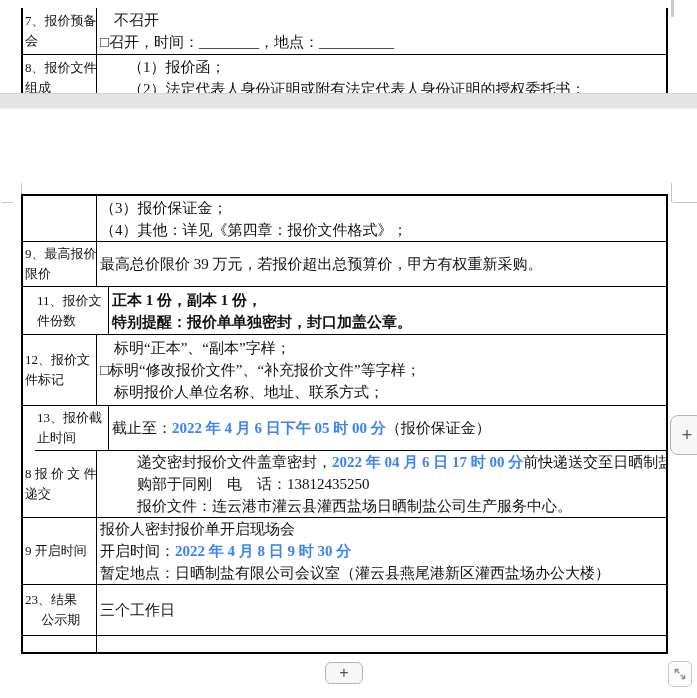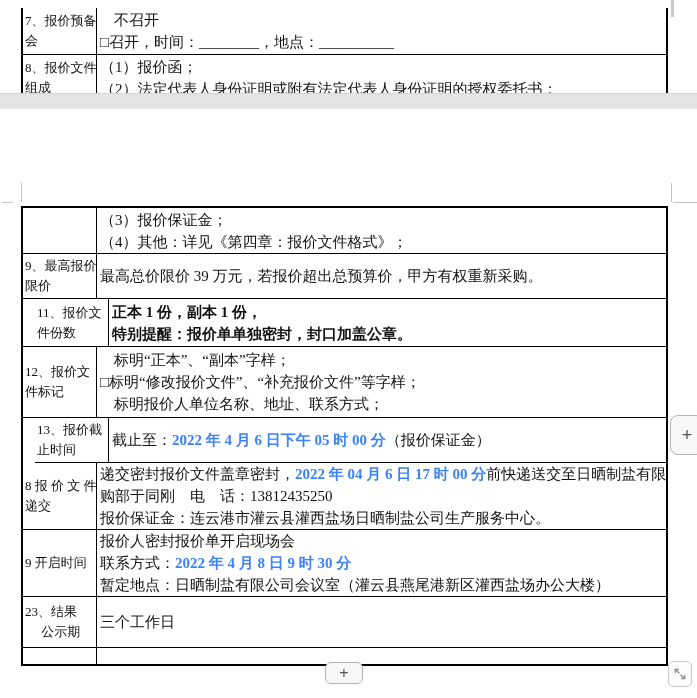--- a/index.html
+++ b/index.html
@@ -17,41 +17,41 @@
   
   .crop{position:absolute;background:#c4c4c4;}
   .crop.lv{left:21px;top:183px;width:1px;height:19px;}
   .crop.lh{left:2px;top:202px;width:11px;height:1px;}
   .crop.rv{left:671px;top:183px;width:1px;height:19px;}
   .crop.rh{left:673px;top:202px;width:24px;height:1px;}
   
   .tbl{position:absolute;left:21px;width:647px;box-sizing:border-box;background:#fff;z-index:2;
        border-left:2px solid #000;border-right:2px solid #000;}
   .tbl-p1{top:0;margin-top:8px;}
-  .tbl-p2{top:206px;border-top:2px solid #000;border-bottom:2px solid #000;}
+  .tbl-p2{top:194px;border-top:2px solid #000;border-bottom:2px solid #000;}
   .row{display:flex;border-bottom:1px solid #000;box-sizing:border-box;overflow:hidden;}
   .tbl-p2 .row:last-child{border-bottom:none;}
   .cell{box-sizing:border-box;display:flex;flex-direction:column;justify-content:center;overflow:hidden;}
   .cell.label{width:74px;border-right:1px solid #000;padding:1px 1px 1px 2px;
               font-size:13px;line-height:20px;}
   .cell.content{flex:1;padding:1px 2px 1px 3px;font-size:15px;line-height:22px;}
   .cell .line{white-space:nowrap;}
   .cell.content .line.indent{padding-left:14px;}
   .cell.content.bold{font-weight:bold;}
   .red{color:#3b82f6;font-weight:bold;}
   
   .tbl-p1 .row:nth-child(1){height:47px;}
-  .tbl-p1 .row:nth-child(2){height:46px;}
+  .tbl-p1 .row:nth-child(2){height:46px;gap:28px;}
   
   .tbl-p2 .row:nth-child(1){height:46px;}
   .tbl-p2 .row:nth-child(2){height:45px;}
   .tbl-p2 .row:nth-child(3){height:48px;padding-left:12px;}
   .tbl-p2 .row:nth-child(4){height:71px;}
   .tbl-p2 .row:nth-child(5){height:45px;margin-left:12px;}
-  .tbl-p2 .row:nth-child(6){height:67px;}
+  .tbl-p2 .row:nth-child(6){height:67px;gap:37px;}
   .tbl-p2 .row:nth-child(7){height:67px;}
   .tbl-p2 .row:nth-child(8){height:51px;}
   .tbl-p2 .row:nth-child(9){height:16px;}
   
   .insert-btn{position:absolute;z-index:1;background:#f7f7f7;border:1px solid #b5b5b5;
               color:#555;display:flex;align-items:center;justify-content:center;
               font-family:"Liberation Sans","DejaVu Sans",sans-serif;padding:0;cursor:pointer;}
   .insert-btn.right{left:670px;top:415px;width:34px;height:40px;border-radius:8px;font-size:18px;}
   .insert-btn.bottom{left:325px;top:662px;width:38px;height:22px;border-radius:6px;font-size:16px;z-index:3;}
   .expand-btn{position:absolute;left:668px;top:661px;width:24px;height:26px;z-index:3;
@@ -145,30 +145,30 @@
         </div>
       </div>
       <div class="row">
         <div class="cell label">
           <div class="line">8 报 价 文 件</div>
           <div class="line">递交</div>
         </div>
         <div class="cell content">
           <div class="line"><span>递交密封报价文件盖章密封，</span><span class="red">2022 年 04 月 6 日 17 时 00 分</span><span>前快递送交至日晒制盐有限公司采</span></div>
           <div class="line"><span>购部于同刚　电　话：13812435250</span></div>
-          <div class="line"><span>报价保证金：连云港市灌云县灌西盐场日晒制盐公司生产服务中心。</span></div>
+          <div class="line"><span>报价文件：连云港市灌云县灌西盐场日晒制盐公司生产服务中心。</span></div>
         </div>
       </div>
       <div class="row">
         <div class="cell label">
           <div class="line">9 开启时间</div>
         </div>
         <div class="cell content">
           <div class="line"><span>报价人密封报价单开启现场会</span></div>
-          <div class="line"><span>联系方式：</span><span class="red">2022 年 4 月 8 日 9 时 30 分</span></div>
+          <div class="line"><span>开启时间：</span><span class="red">2022 年 4 月 8 日 9 时 30 分</span></div>
           <div class="line"><span>暂定地点：日晒制盐有限公司会议室（灌云县燕尾港新区灌西盐场办公大楼）</span></div>
         </div>
       </div>
       <div class="row">
         <div class="cell label">
           <div class="line">23、结果</div>
           <div class="line">　 公示期</div>
         </div>
         <div class="cell content">
           <div class="line"><span>三个工作日</span></div>

